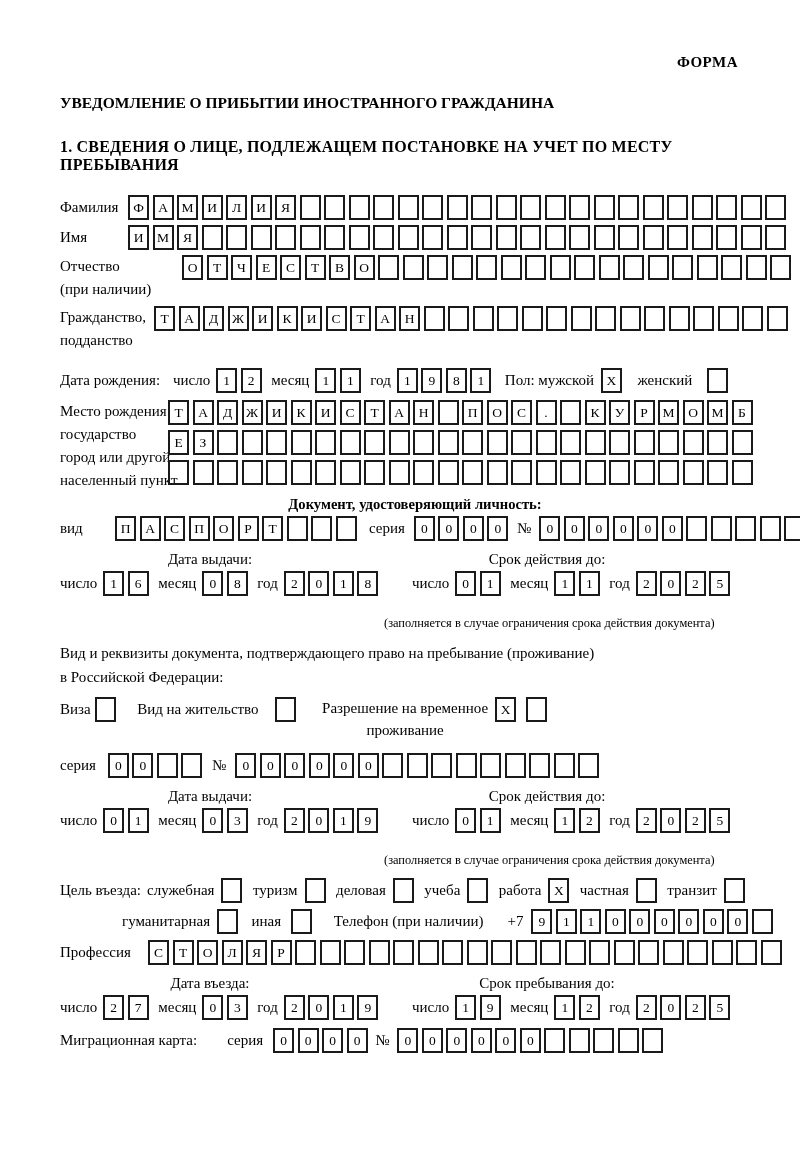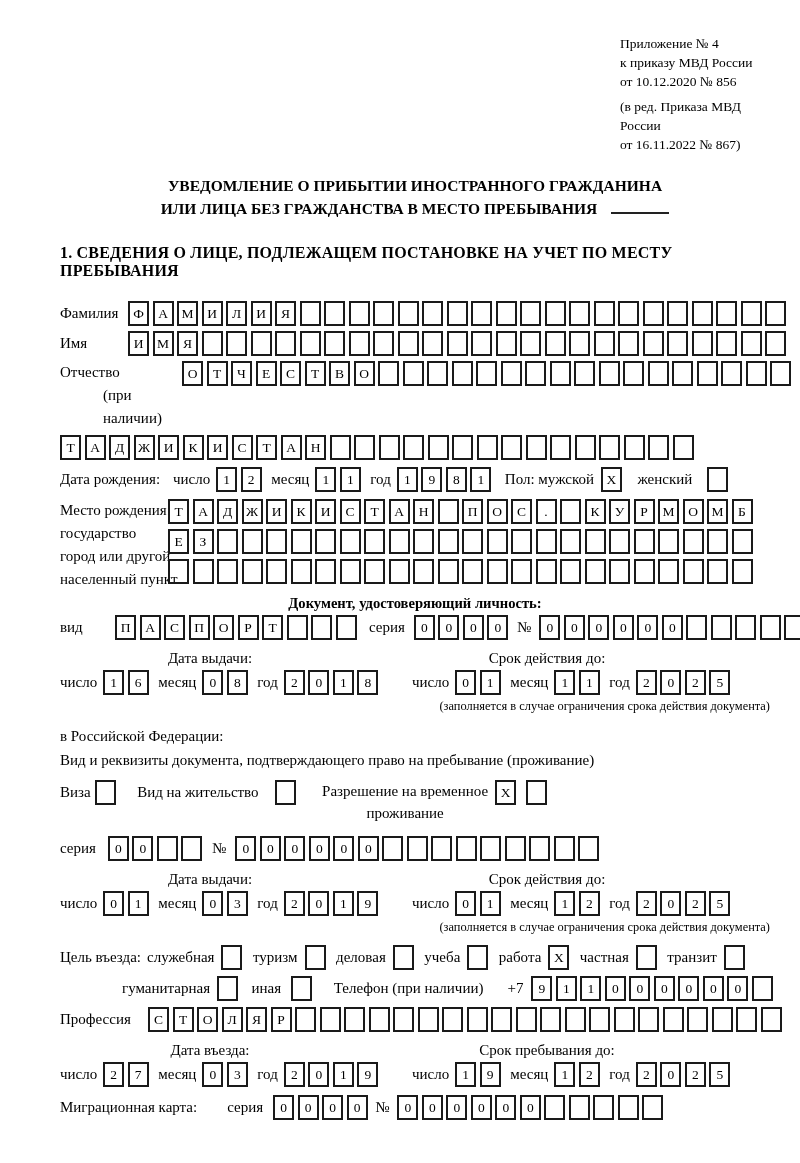--- a/index.html
+++ b/index.html
@@ -8,21 +8,21 @@
     color:#000;font-family:"Liberation Serif","DejaVu Serif",serif;font-size:15px;
   }
   .page{padding:34px 30px 0 60px;}
 
   
   .hdr{margin-left:560px;line-height:19px;font-size:13.5px;}
   .hdr-amend{margin-top:6px;}
   .forma{margin-top:20px;text-align:right;padding-right:32px;font-weight:bold;font-size:15px;letter-spacing:.5px;}
 
   
-  .title{margin-top:20px;text-align:center;font-weight:bold;font-size:15.5px;line-height:23px;}
+  .title{margin-top:20px;font-weight:bold;font-size:15.5px;line-height:23px;}
   .title-underline{display:inline-block;width:58px;border-bottom:2px solid #222;margin-left:14px;vertical-align:baseline;height:14px;}
   .sect{margin-top:24px;font-weight:bold;font-size:16px;letter-spacing:.2px;}
 
   
   .row{display:flex;align-items:flex-start;margin-top:5px;}
   .flabel{flex:none;line-height:25px;}
   .sublabel{line-height:23px;}
 
   
   .boxes{display:inline-flex;flex-wrap:nowrap;flex:none;}
@@ -38,51 +38,40 @@
   
   .dg{display:inline-flex;align-items:center;}
   .dg .inline-lbl{padding:0 6px;}
   .dg .inline-lbl.first{padding-left:0;}
 
   .datepair{display:flex;margin-top:8px;}
   .dp-col1{width:352px;flex:none;}
   .dp-col2{flex:1;}
   .dp-head{text-align:center;line-height:20px;margin-bottom:2px;width:300px;}
   .dp-col2 .dp-head{width:270px;}
-  .note{font-size:12.4px;line-height:17px;margin-top:3px;white-space:nowrap;margin-left:-28px;text-align:right;}
+  .note{font-size:12.4px;line-height:17px;margin-top:19px;white-space:nowrap;margin-left:-28px;}
 
   
   .options{margin-top:8px;align-items:flex-start;}
   .opt-label{line-height:22px;flex:none;}
   .opt-center{text-align:center;}
   .options .cell{margin-top:0;}
 
   .mig-lbl{line-height:25px;flex:none;text-align:center;}
 </style>
 </head>
 <body>
 
 <div class="page">
 
-  <div class="hdr">
-    <div>Приложение № 4</div>
-    <div>к приказу МВД России</div>
-    <div>от 10.12.2020 № 856</div>
-    <div class="hdr-amend">
-      <div>(в ред. Приказа МВД России</div>
-      <div>от 16.11.2022 № 867)</div>
-    </div>
-  </div>
-
+
+  <div class="forma">ФОРМА</div>
 
   <div class="title">
     <div>УВЕДОМЛЕНИЕ О ПРИБЫТИИ ИНОСТРАННОГО ГРАЖДАНИНА</div>
-    <div>
-      <span>ИЛИ ЛИЦА БЕЗ ГРАЖДАНСТВА В МЕСТО ПРЕБЫВАНИЯ</span><span class="title-underline"></span>
-    </div>
   </div>
 
   <div class="sect">1. СВЕДЕНИЯ О ЛИЦЕ, ПОДЛЕЖАЩЕМ ПОСТАНОВКЕ НА УЧЕТ ПО МЕСТУ ПРЕБЫВАНИЯ</div>
 
   <div class="row" style="margin-top:21px;">
     <span class="flabel" style="width:68px;">Фамилия</span>
     <span class="boxes">
         <span class="cell">Ф</span>
         <span class="cell">А</span>
         <span class="cell">М</span>
@@ -142,21 +131,21 @@
         <span class="cell"></span>
         <span class="cell"></span>
         <span class="cell"></span>
         <span class="cell"></span>
       </span>
   </div>
 
   <div class="row">
     <span class="flabel" style="width:122px;">
       <span class="sublabel" style="display:block;">Отчество</span>
-      <span class="sublabel" style="display:block;margin-left:43px;">(при наличии)</span>
+      <span class="sublabel" style="display:block;">(при наличии)</span>
     </span>
     <span class="boxes">
         <span class="cell">О</span>
         <span class="cell">Т</span>
         <span class="cell">Ч</span>
         <span class="cell">Е</span>
         <span class="cell">С</span>
         <span class="cell">Т</span>
         <span class="cell">В</span>
         <span class="cell">О</span>
@@ -174,20 +163,24 @@
         <span class="cell"></span>
         <span class="cell"></span>
         <span class="cell"></span>
         <span class="cell"></span>
         <span class="cell"></span>
         <span class="cell"></span>
       </span>
   </div>
 
   <div class="row">
+    <span class="flabel" style="width:94px;">
+      <span class="sublabel" style="display:block;">Гражданство,</span>
+      <span class="sublabel" style="display:block;">подданство</span>
+    </span>
     <span class="boxes">
         <span class="cell">Т</span>
         <span class="cell">А</span>
         <span class="cell">Д</span>
         <span class="cell">Ж</span>
         <span class="cell">И</span>
         <span class="cell">К</span>
         <span class="cell">И</span>
         <span class="cell">С</span>
         <span class="cell">Т</span>
@@ -204,21 +197,21 @@
         <span class="cell"></span>
         <span class="cell"></span>
         <span class="cell"></span>
         <span class="cell"></span>
         <span class="cell"></span>
         <span class="cell"></span>
         <span class="cell"></span>
       </span>
   </div>
 
-  <div class="row" style="margin-top:7px;align-items:center;">
+  <div class="row" style="margin-top:16px;align-items:center;">
     <span class="flabel" style="width:113px;">Дата рождения:</span>
     <span class="dg">
       <span class="inline-lbl first">число</span>
       <span class="boxes">
           <span class="cell">1</span>
           <span class="cell">2</span>
         </span>
       <span class="inline-lbl">месяц</span>
       <span class="boxes">
           <span class="cell">1</span>
@@ -408,22 +401,22 @@
             <span class="cell">0</span>
             <span class="cell">2</span>
             <span class="cell">5</span>
           </span>
       </span>
       <div class="note">(заполняется в случае ограничения срока действия документа)</div>
     </div>
   </div>
 
   <div style="margin-top:9px;line-height:24px;">
+    <div>Вид и реквизиты документа, подтверждающего право на пребывание (проживание)</div>
     <div>в Российской Федерации:</div>
-    <div>Вид и реквизиты документа, подтверждающего право на пребывание (проживание)</div>
   </div>
 
   <div class="row options">
     <span class="opt-label" style="line-height:25px;">Виза</span>
     <span class="cell" style="margin-left:4px;"></span>
     <span class="opt-label" style="line-height:25px;margin-left:18px;">Вид на жительство</span>
     <span class="cell" style="margin-left:16px;"></span>
     <span class="opt-label opt-center" style="width:172px;margin-left:20px;">Разрешение на временное проживание</span>
     <span class="cell" style="margin-left:4px;">X</span>
     <span class="cell" style="margin-left:6px;"></span>

